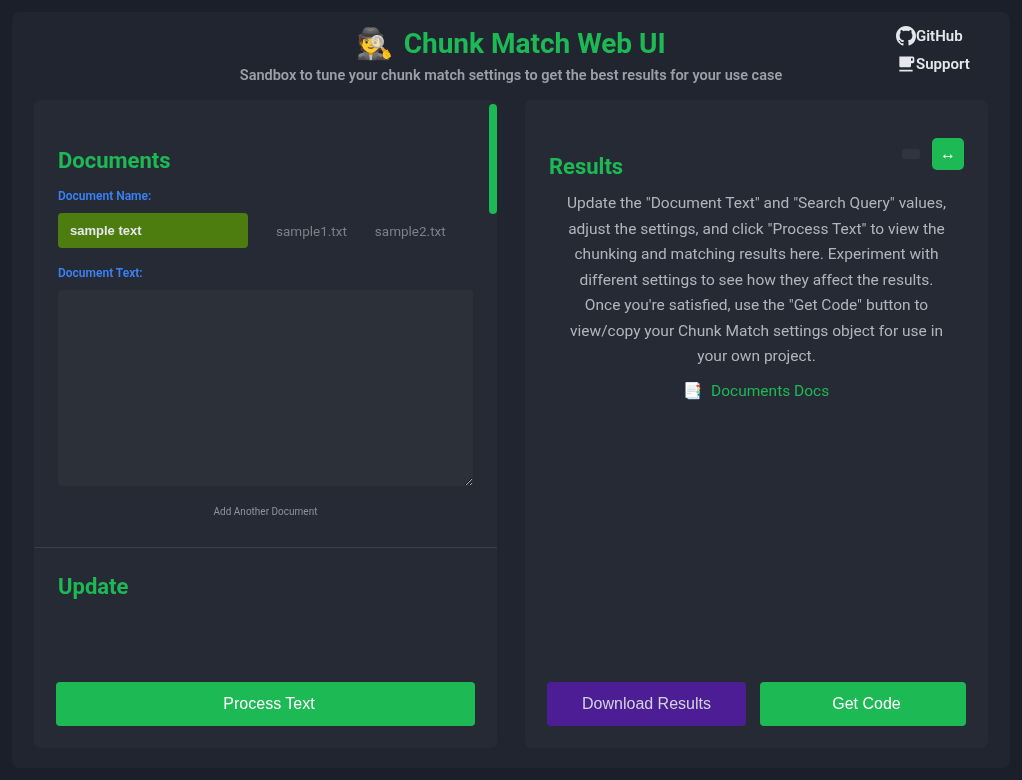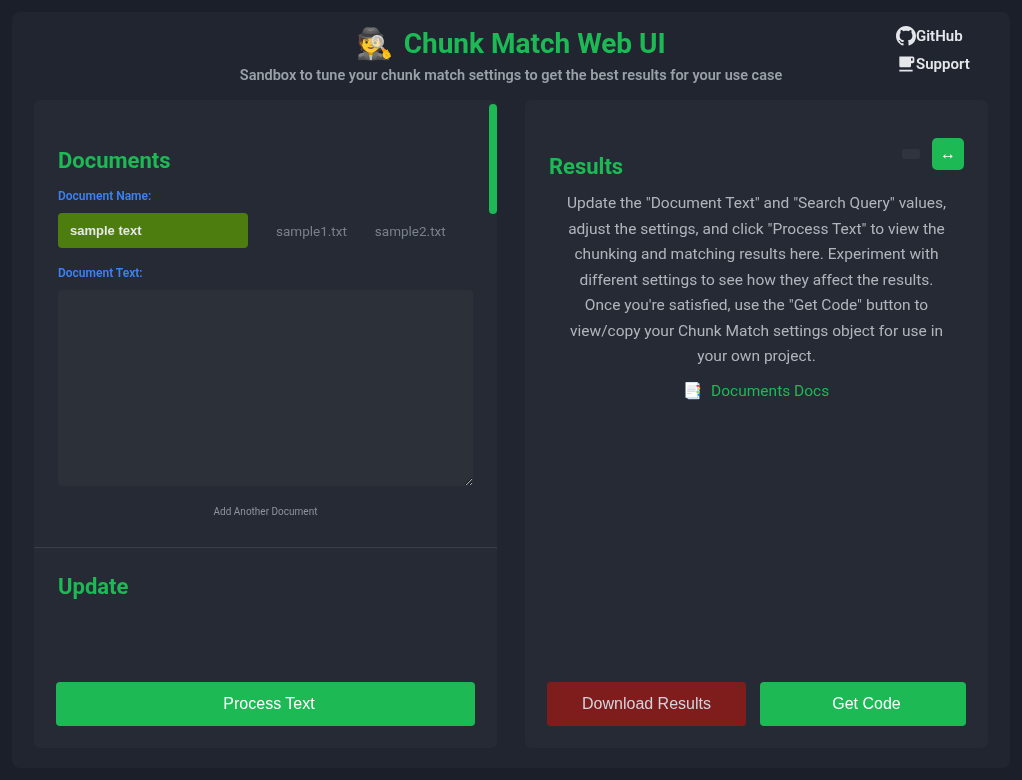--- a/index.html
+++ b/index.html
@@ -185,21 +185,21 @@
       font-size: 16px;
       font-weight: 500;
       cursor: pointer;
       color: #fff;
     }
     .btn-green {
       background-color: #1db954;
       padding-left: 7px;
     }
     .btn-muted {
-      background-color: #7f1d1d;
+      background-color: #4c1d95;
       color: #d1d5db;
     }
     .results-header {
       display: flex;
       align-items: center;
       justify-content: space-between;
       margin-bottom: 12px;
     }
     .results-header-right {
       display: flex;

